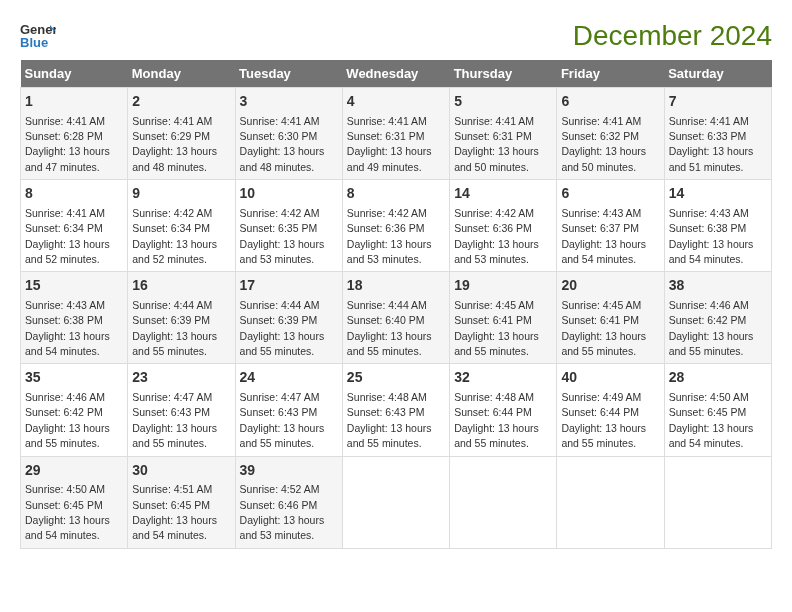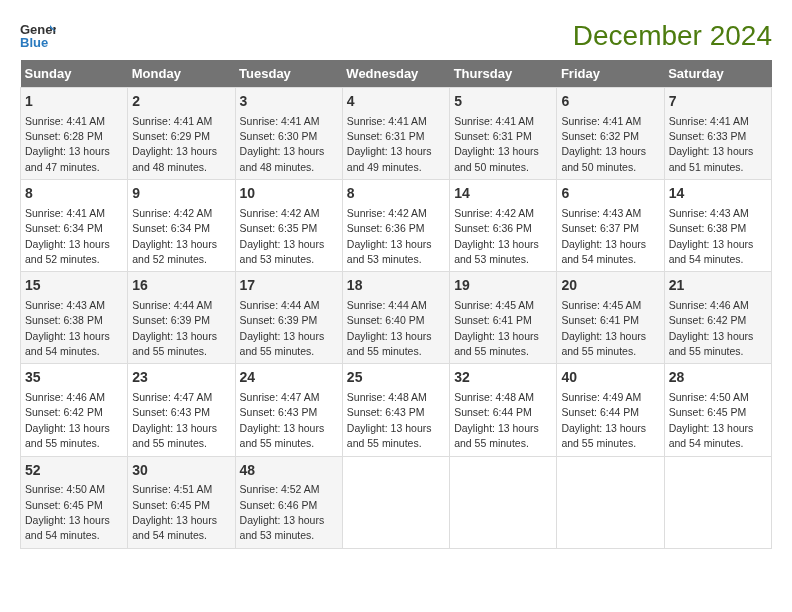--- a/index.html
+++ b/index.html
@@ -289,21 +289,21 @@
         <td>
         <span class="day-number">20</span>
         <span class="day-info">
           Sunrise: 4:45 AM<br>
           Sunset: 6:41 PM<br>
           Daylight: 13 hours<br>
           and 55 minutes.
         </span>
       </td>
         <td>
-        <span class="day-number">21</span>
+        <span class="day-number">38</span>
         <span class="day-info">
           Sunrise: 4:46 AM<br>
           Sunset: 6:42 PM<br>
           Daylight: 13 hours<br>
           and 55 minutes.
         </span>
       </td>
       </tr>
       <tr>
         <td>
@@ -365,39 +365,39 @@
         <span class="day-info">
           Sunrise: 4:50 AM<br>
           Sunset: 6:45 PM<br>
           Daylight: 13 hours<br>
           and 54 minutes.
         </span>
       </td>
       </tr>
       <tr>
         <td>
-        <span class="day-number">52</span>
+        <span class="day-number">29</span>
         <span class="day-info">
           Sunrise: 4:50 AM<br>
           Sunset: 6:45 PM<br>
           Daylight: 13 hours<br>
           and 54 minutes.
         </span>
       </td>
         <td>
         <span class="day-number">30</span>
         <span class="day-info">
           Sunrise: 4:51 AM<br>
           Sunset: 6:45 PM<br>
           Daylight: 13 hours<br>
           and 54 minutes.
         </span>
       </td>
         <td>
-        <span class="day-number">48</span>
+        <span class="day-number">39</span>
         <span class="day-info">
           Sunrise: 4:52 AM<br>
           Sunset: 6:46 PM<br>
           Daylight: 13 hours<br>
           and 53 minutes.
         </span>
       </td>
         <td class="empty"></td>
         <td class="empty"></td>
         <td class="empty"></td>

